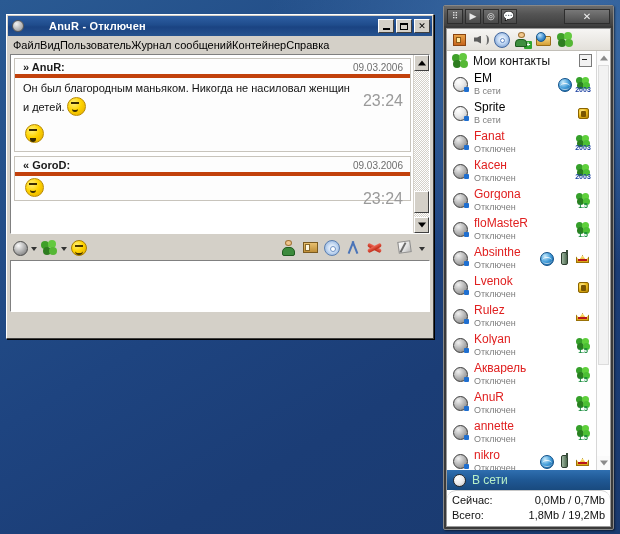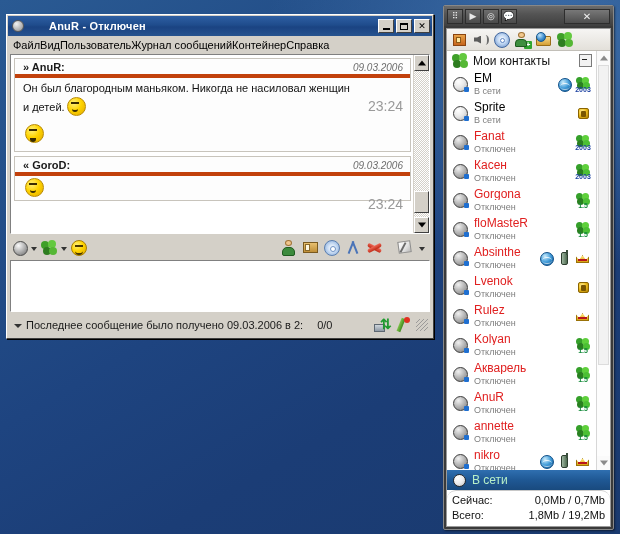--- a/index.html
+++ b/index.html
@@ -124,30 +124,30 @@
     position: relative;
   }
   .msg-head {
     display: flex;
     justify-content: space-between;
     align-items: baseline;
     padding: 2px 7px 1px 8px;
     border-bottom: 4px solid #c2410c;
   }
   .msg-nick { font-weight: bold; font-size: 11px; color: #1a1a1a; }
-  .msg-date { font-size: 10px; color: #6d6d6d; font-style: italic; }
+  .msg-date { font-size: 10px; color: #6d6d6d; }
   .msg-body {
     padding: 2px 7px 3px 8px;
     position: relative;
     min-height: 16px;
   }
   .msg-time {
     position: absolute;
-    right: 7px; top: 20px;
-    font-size: 14px;
+    right: 7px; top: 14px;
+    font-size: 16px;
     color: #9a9a9a;
   }
   .msg-text {
     font-size: 11px;
     color: #111;
     line-height: 17px;
     max-width: 330px;
   }
   .smiley {
     display: inline-block;
@@ -806,32 +806,20 @@
       <div class="tb-ico ic-redx"></div>
       <div class="tb-ico ic-pen" style="margin-left:8px;"></div>
       <div class="arrow-down"></div>
     </div>
   </div>
 
   <div class="chat-input-wrap">
     <textarea class="chat-input" placeholder="" style=""></textarea>
   </div>
 
-  <div class="chat-status">
-    <div class="status-caret"></div>
-    <span class="status-text">Последнее сообщение было получено 09.03.2006 в 2:</span>
-    <span class="status-count">0/0</span>
-    <div class="status-right">
-      <div class="ic-netstat">
-          <span class="ic-greenarrow">⇅</span>
-        </div>
-      <div class="ic-pencil2"></div>
-      <div class="grip"></div>
-    </div>
-  </div>
 </div>
 
 <div id="cl-window">
 
   <div class="cl-titlebar">
     <div class="cl-tb-btn">⠿</div>
     <div class="cl-tb-btn">▶</div>
     <div class="cl-tb-btn">◎</div>
     <div class="cl-tb-btn">💬</div>
     <div class="cl-close">✕</div>

